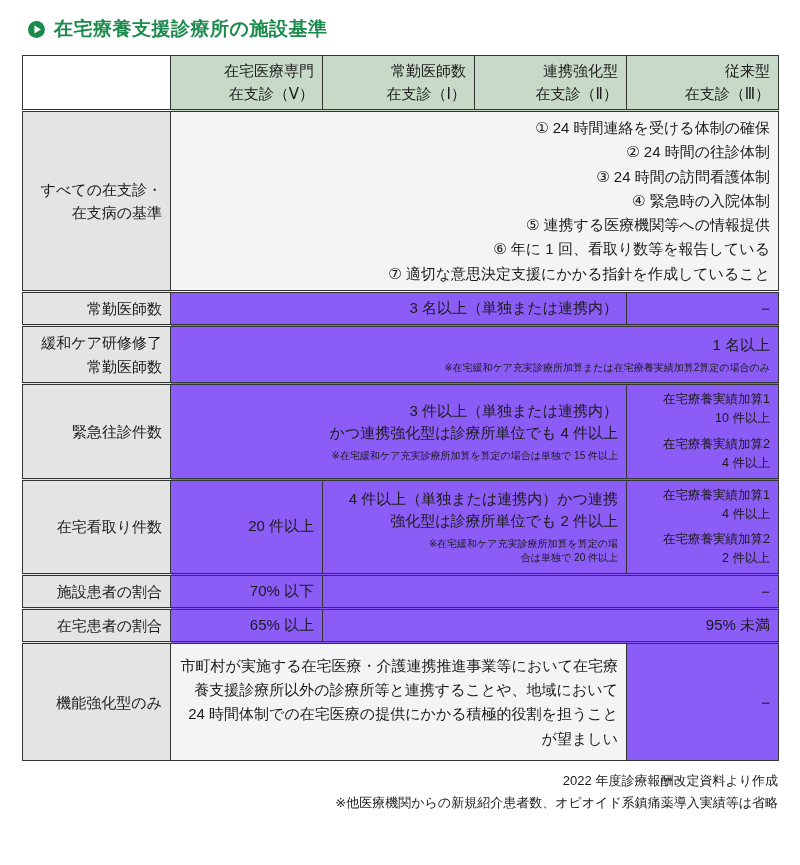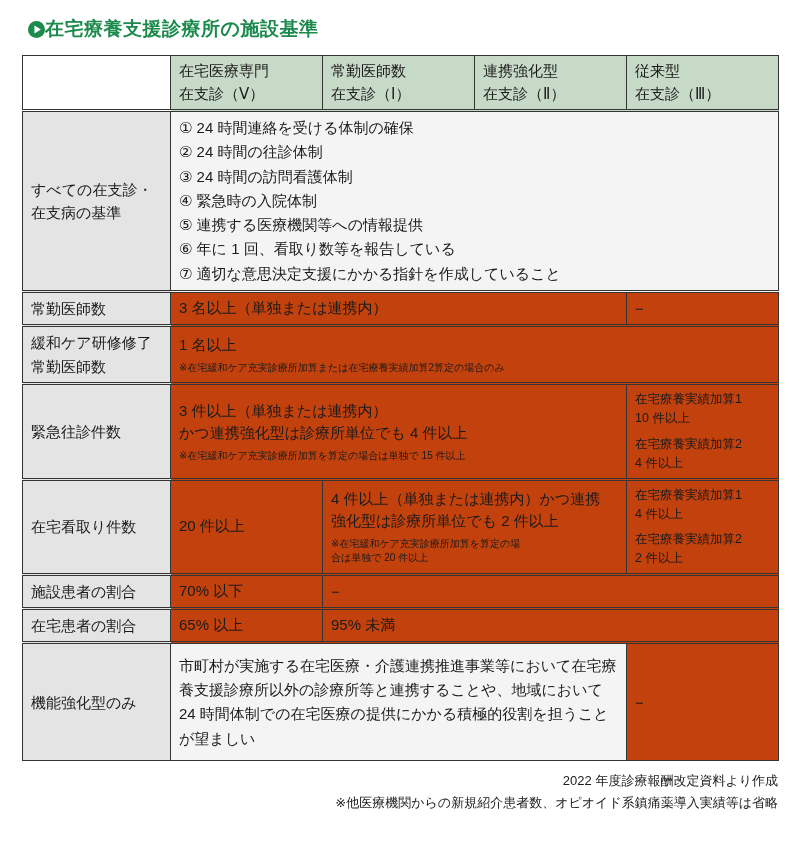--- a/index.html
+++ b/index.html
@@ -6,58 +6,58 @@
   body {
     width: 800px; height: 865px;
     font-family: "Liberation Sans", "DejaVu Sans", sans-serif;
     color: #1b1b1b;
     -webkit-font-smoothing: antialiased;
   }
   .page { width: 800px; height: 865px; overflow: hidden; }
 
   
   .title-row {
-    display: flex; align-items: center; 
+    display: flex; align-items: center; gap: 9px;
     margin: 16px 0 13px 28px;
   }
   .title-icon { width: 17px; height: 17px; flex: 0 0 auto; display: block; }
   .page-title {
     font-size: 19px; font-weight: bold; color: #1b8a4c;
     letter-spacing: 0.5px;
   }
 
   
   table.std {
     border-collapse: collapse;
     table-layout: fixed;
     width: 756px;
     margin-left: 22px;
   }
   table.std th, table.std td {
     border: 1px solid #343434;
     vertical-align: middle;
-    text-align: left;
+    text-align: right;
     padding: 4px 8px;
     font-size: 15px;
     font-weight: 400;
     box-sizing: border-box;
   }
   table.std tr:not(:first-child) th,
   table.std tr:not(:first-child) td {
     border-top: 3px double #343434;
   }
   th.corner { background: #ffffff; }
   th.colhead { background: #c7d9c7; line-height: 1.5; }
   th.rowhead {
     background: #e4e4e4;
     text-align: left;
     padding-left: 10px;
     line-height: 1.55;
   }
-  td.cell { background: #c2410c; }
+  td.cell { background: #8b5cf6; }
   td.cell-left { background: #f4f4f4; text-align: left; line-height: 1.62; padding-left: 12px; padding-right: 10px; }
 
   .pl { white-space: pre-line; }
   .main-val { display: block; line-height: 1.5; }
   .note {
     display: block;
     font-size: 10px;
     line-height: 1.45;
     margin-top: 4px;
   }

